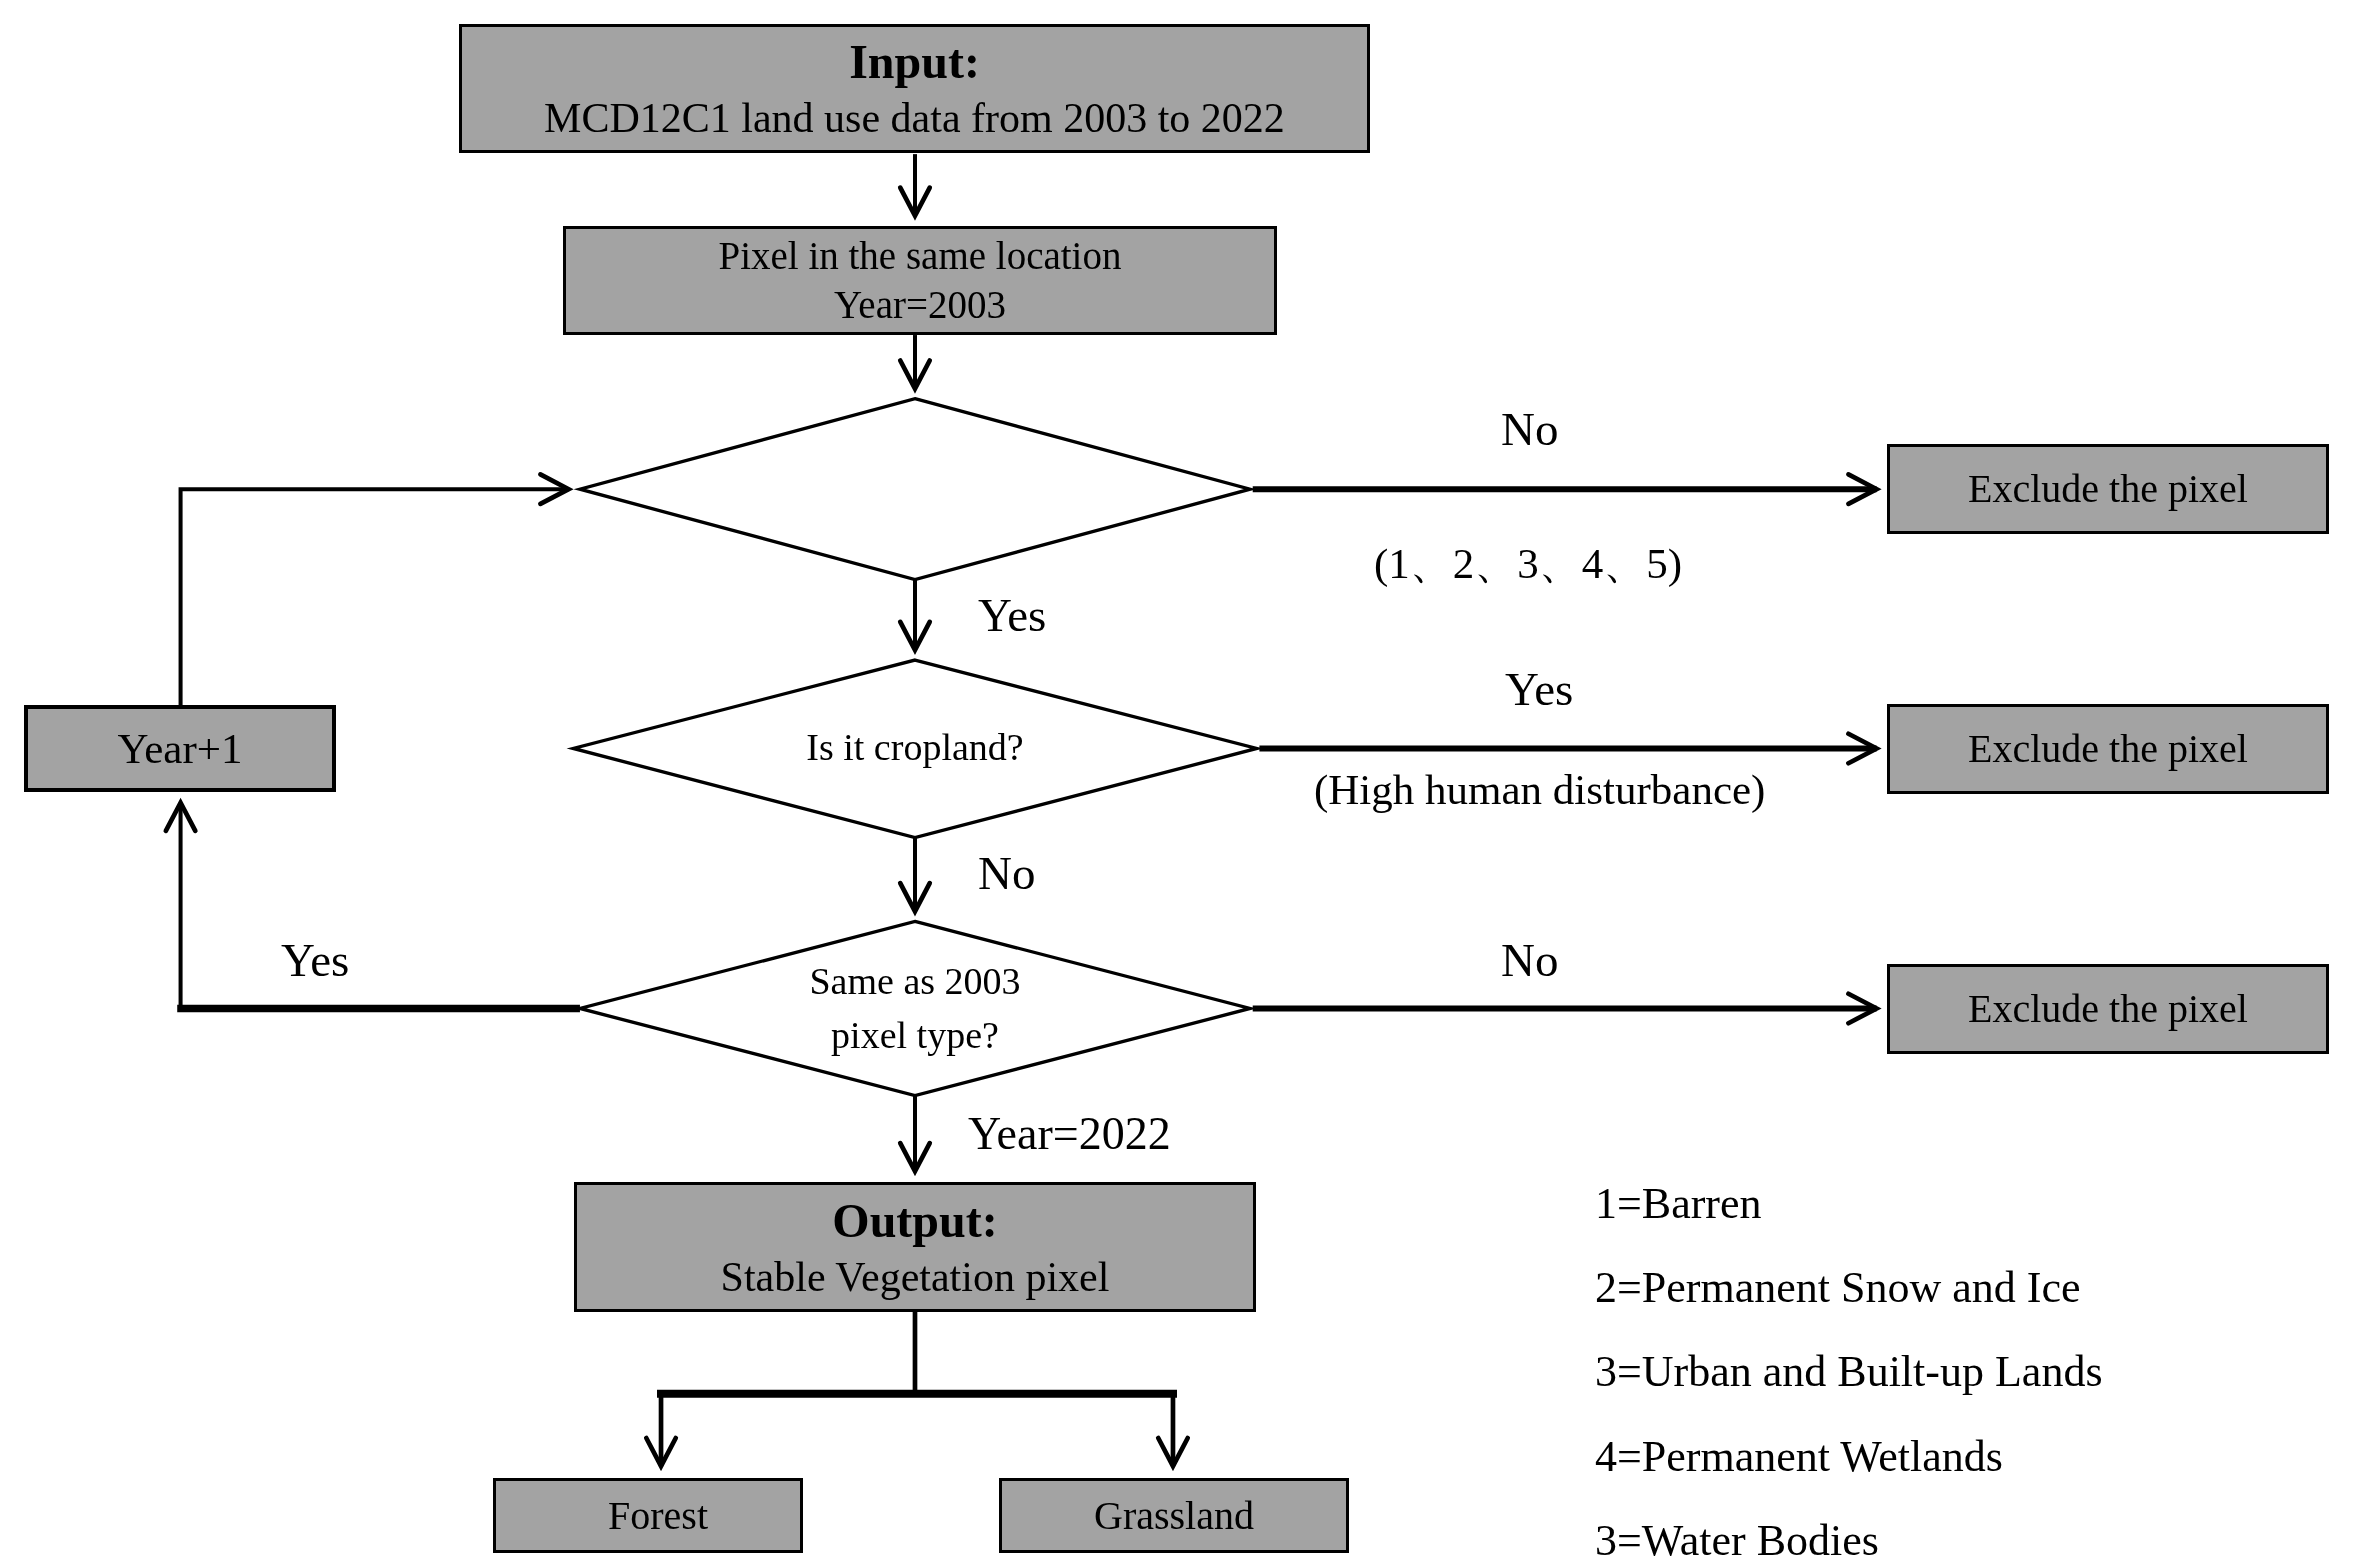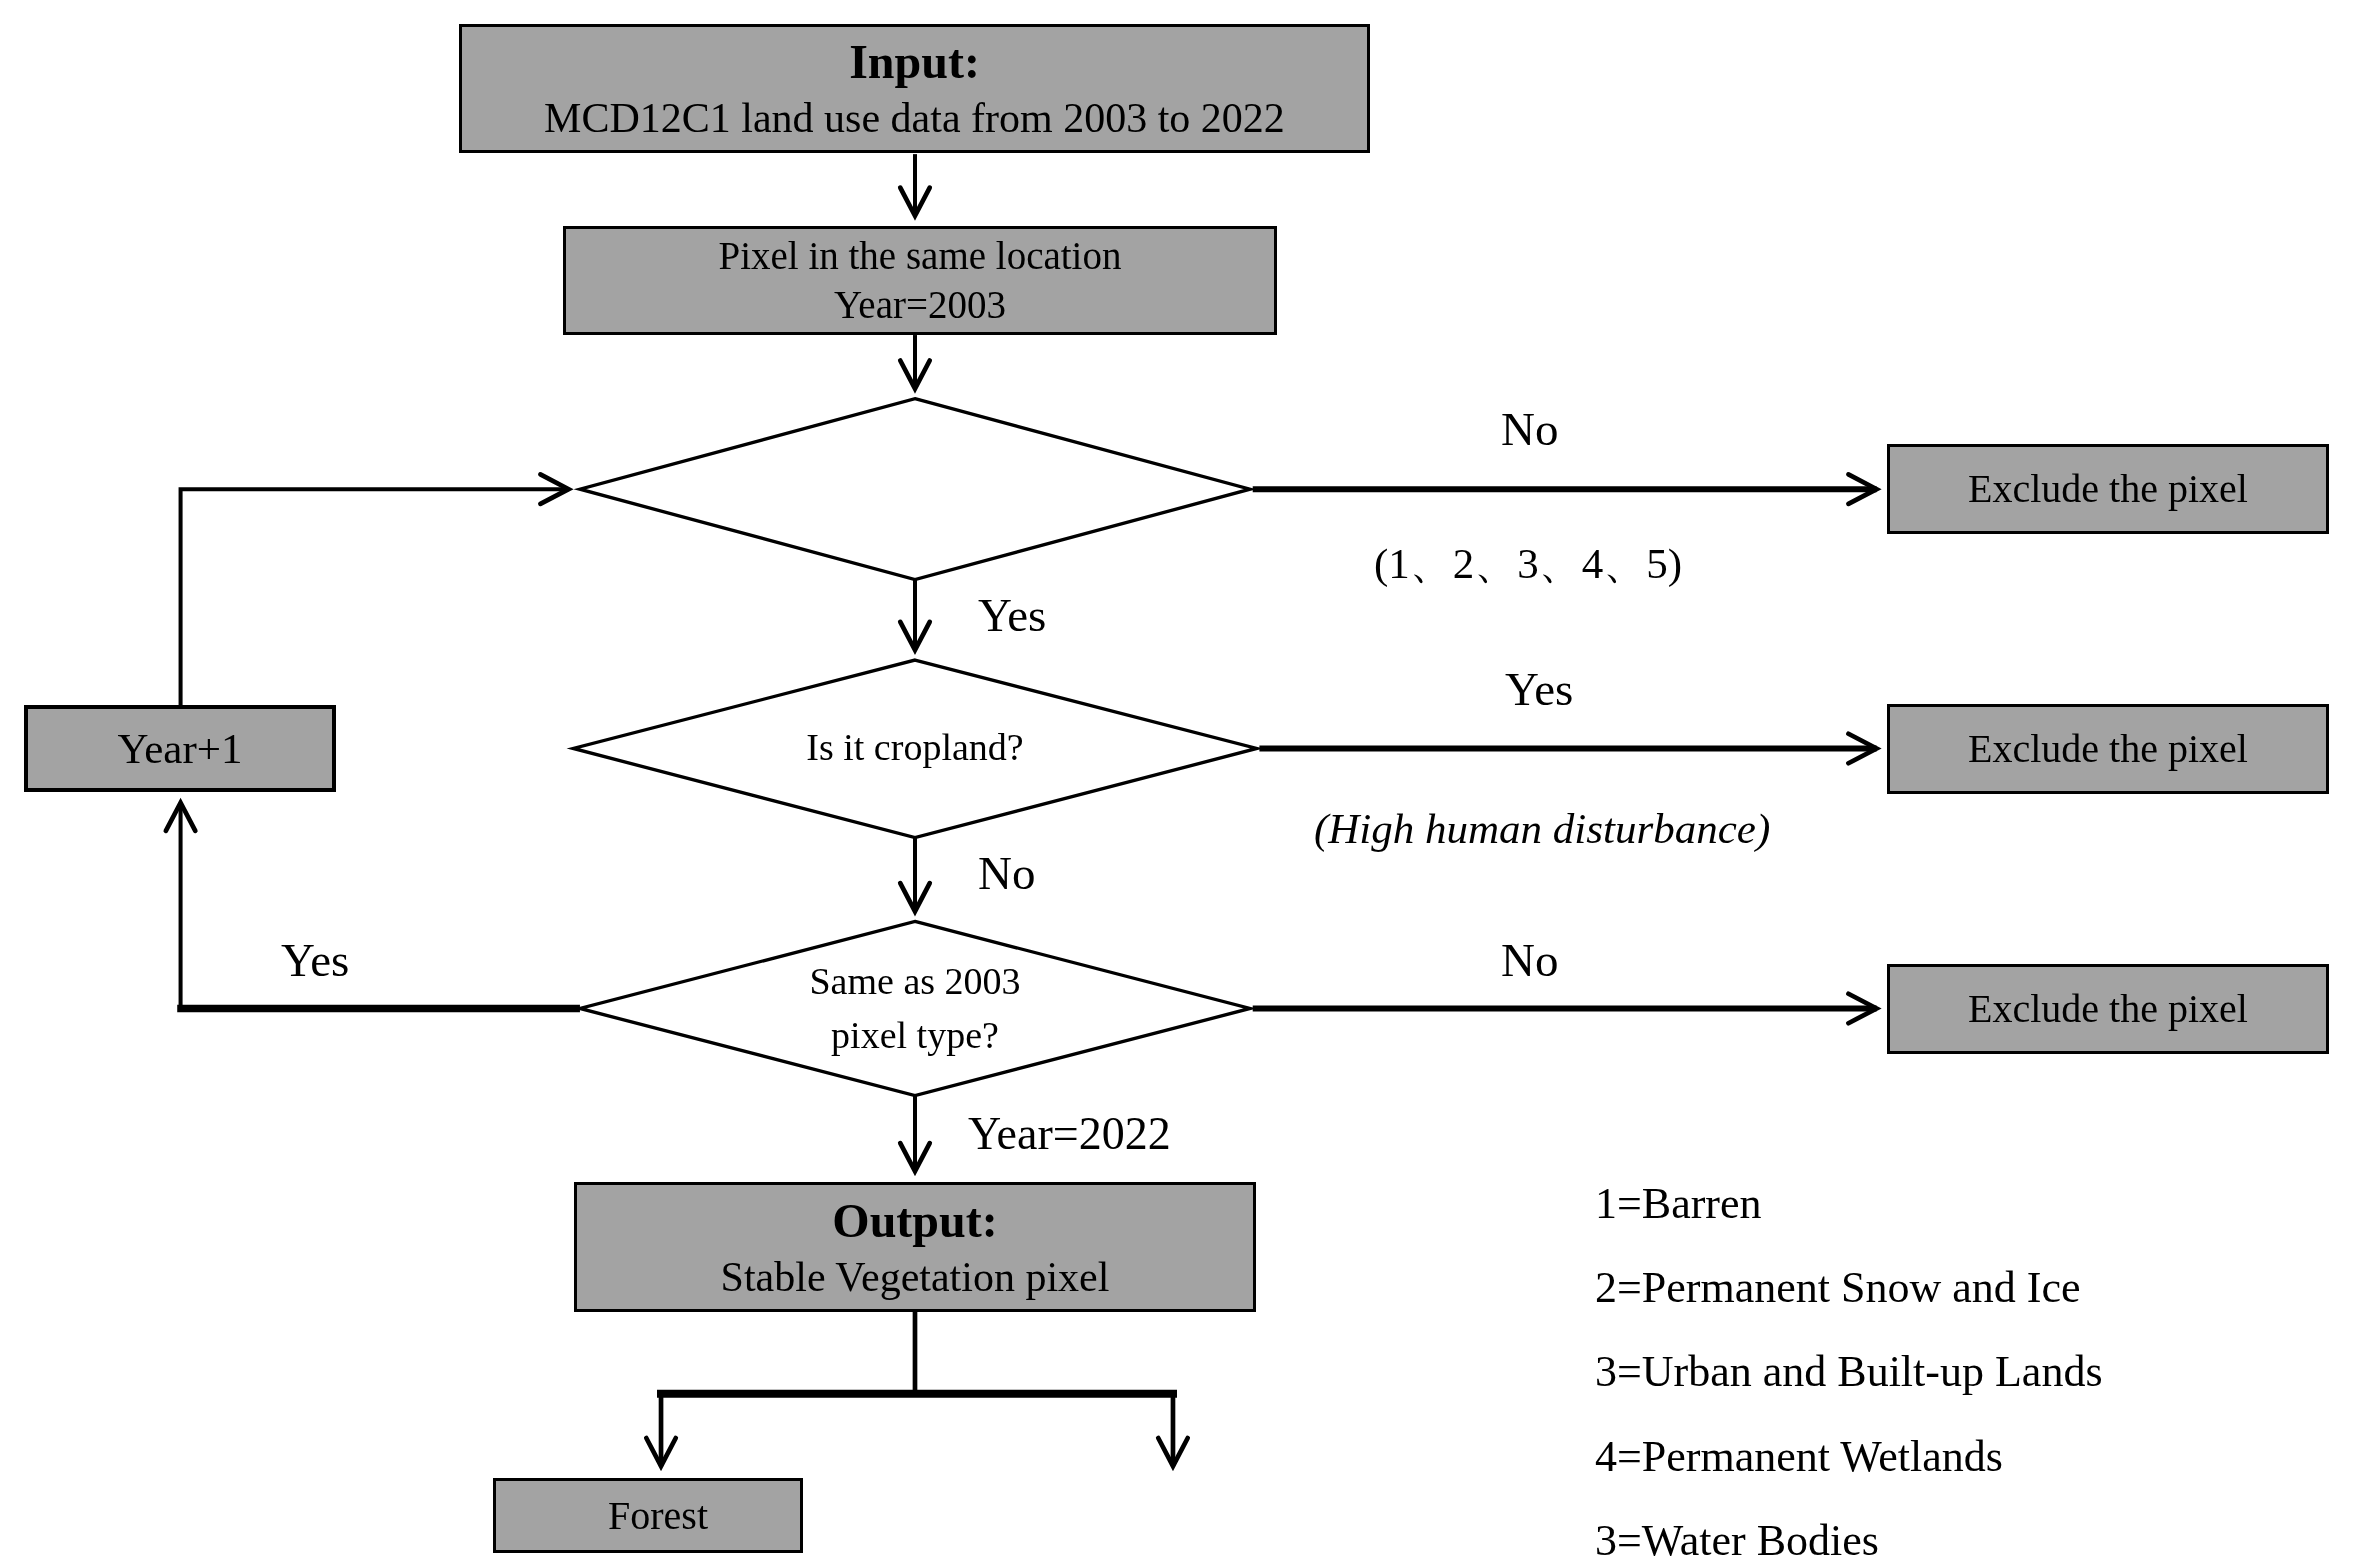--- a/index.html
+++ b/index.html
@@ -117,37 +117,40 @@
 
   <div class="box" style="left:574px;top:1182px;width:682px;height:130px;">
     <div class="title">Output:</div>
     <div class="sub">Stable Vegetation pixel</div>
   </div>
 
   <div class="box" style="left:493px;top:1478px;width:310px;height:75px;padding-left:20px;">
     <div class="single">Forest</div>
   </div>
 
+  <div class="box" style="left:999px;top:1478px;width:350px;height:75px;">
+    <div class="single">Grassland</div>
+  </div>
 
 
   <div class="dtext" style="left:647px;top:722px;width:536px;height:52px;">
     <div>Is it cropland?</div>
   </div>
 
   <div class="dtext" style="left:647px;top:948px;width:536px;height:121px;">
     <div>Same as 2003</div>
     <div>pixel type?</div>
   </div>
 
   <div class="lbl" style="left:1501px;top:402px;width:174px;">No</div>
   <div class="lbl note" style="left:1374px;top:535px;width:469px;">(1、2、3、4、5)</div>
   <div class="lbl" style="left:978px;top:588px;width:174px;">Yes</div>
 
   <div class="lbl" style="left:1505px;top:662px;width:174px;">Yes</div>
-  <div class="lbl note" style="left:1314px;top:804px;width:576px;font-style:italic;">(High human disturbance)</div>
+  <div class="lbl note" style="left:1314px;top:765px;width:576px;">(High human disturbance)</div>
   <div class="lbl" style="left:978px;top:846px;width:174px;">No</div>
 
   <div class="lbl" style="left:281px;top:933px;width:168px;">Yes</div>
   <div class="lbl" style="left:1501px;top:933px;width:174px;">No</div>
 
   <div class="lbl cond" style="left:968px;top:1107px;width:402px;">Year=2022</div>
 
   <div class="legend" style="left:1595px;top:1181px;">
     <div>1=Barren</div>
     <div>2=Permanent Snow and Ice</div>

